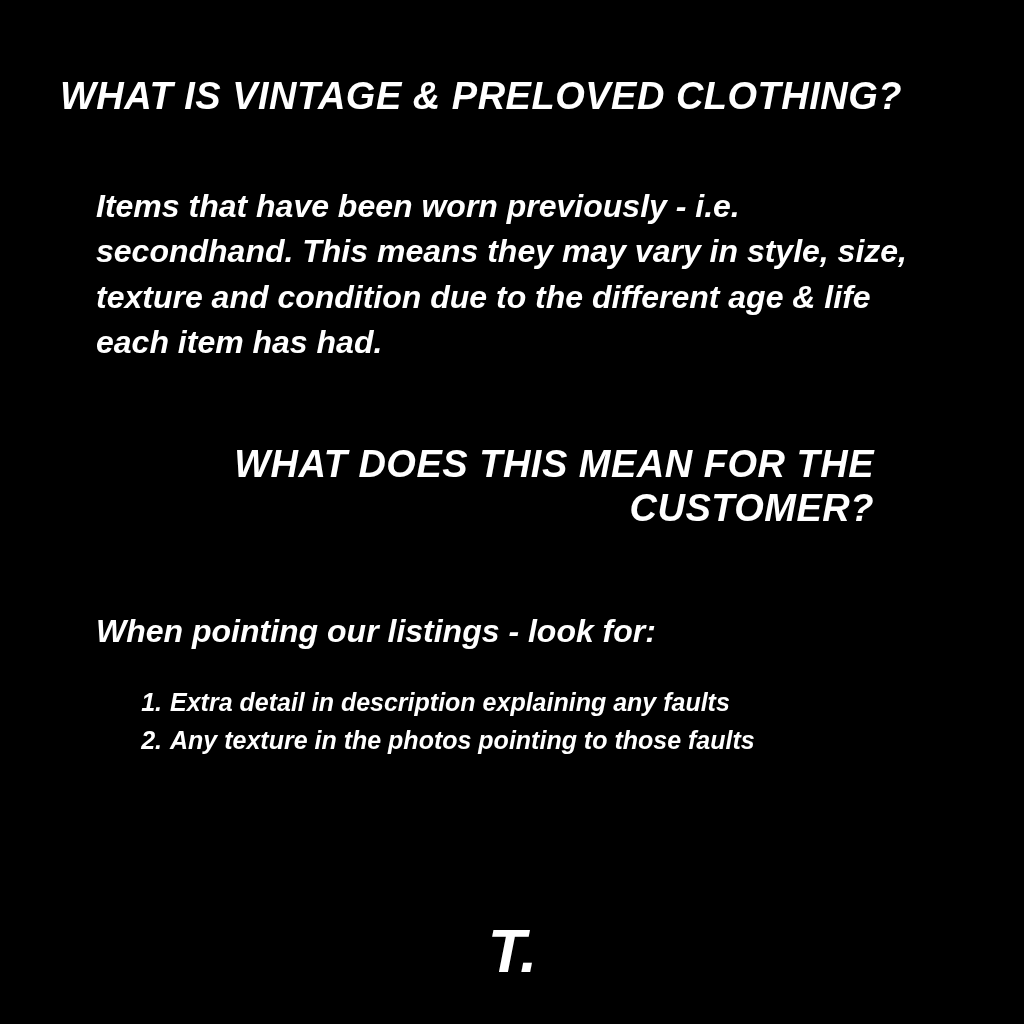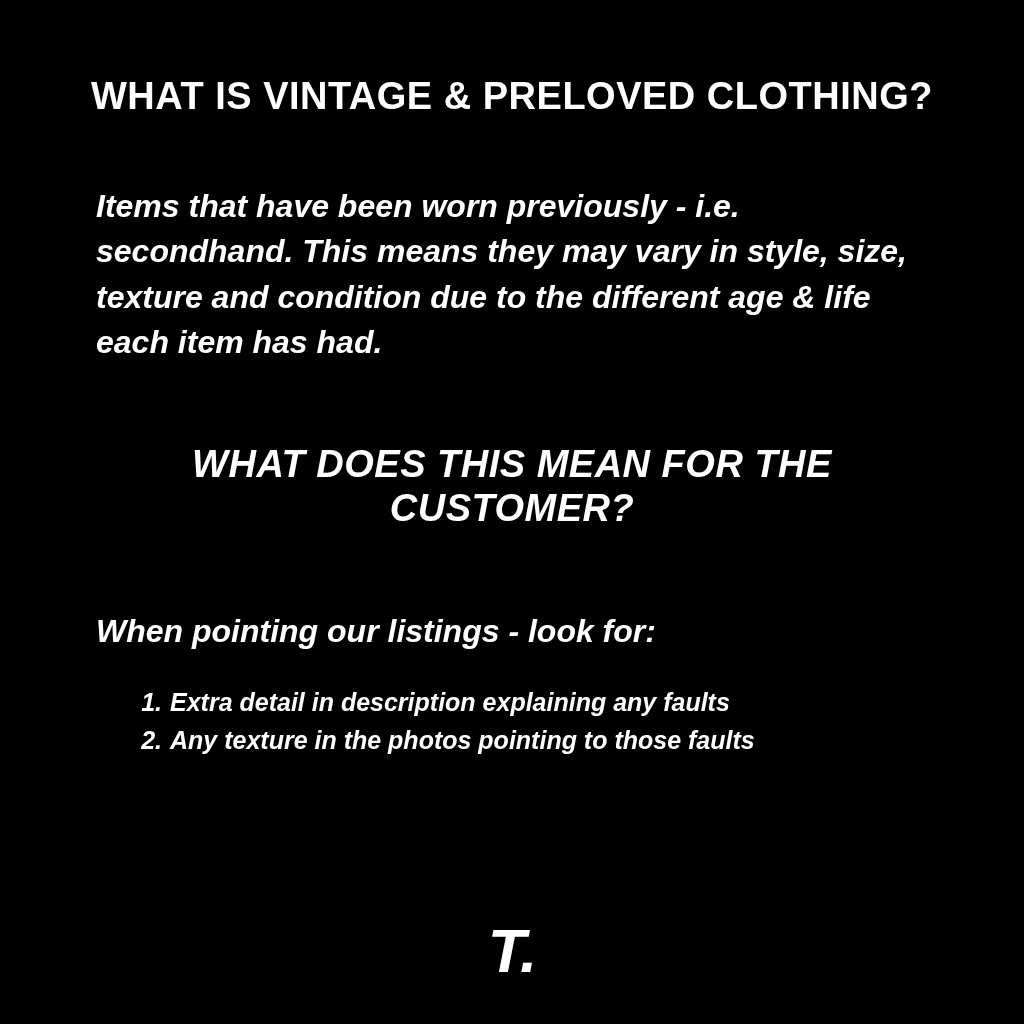--- a/index.html
+++ b/index.html
@@ -17,22 +17,22 @@
   .slide {
     position: relative;
     width: 1024px;
     height: 1024px;
     box-sizing: border-box;
     padding: 0;
   }
   .heading-main {
     font-size: 38px;
     font-weight: bold;
+    font-style: italic;
     letter-spacing: 0.5px;
-    text-align: center;
     line-height: 1.1;
     margin: 0;
     padding: 76px 60px 0 60px;
     text-transform: uppercase;
   }
   .body-block {
     font-size: 32px;
     font-weight: bold;
     font-style: italic;
     line-height: 1.42;
@@ -42,21 +42,21 @@
   .spacer-1 { height: 66px; }
   .spacer-2 { height: 76px; }
   .spacer-3 { height: 50px; }
   .spacer-4 { height: 28px; }
 
   .heading-second {
     font-size: 38px;
     font-weight: bold;
     font-style: italic;
     letter-spacing: 0.5px;
-    text-align: center;
+    text-align: right;
     line-height: 1.18;
     margin: 0;
     padding: 0 150px;
     text-transform: uppercase;
   }
   .list {
     margin: 0;
     padding: 0 98px 0 170px;
     font-size: 25px;
     font-weight: bold;

